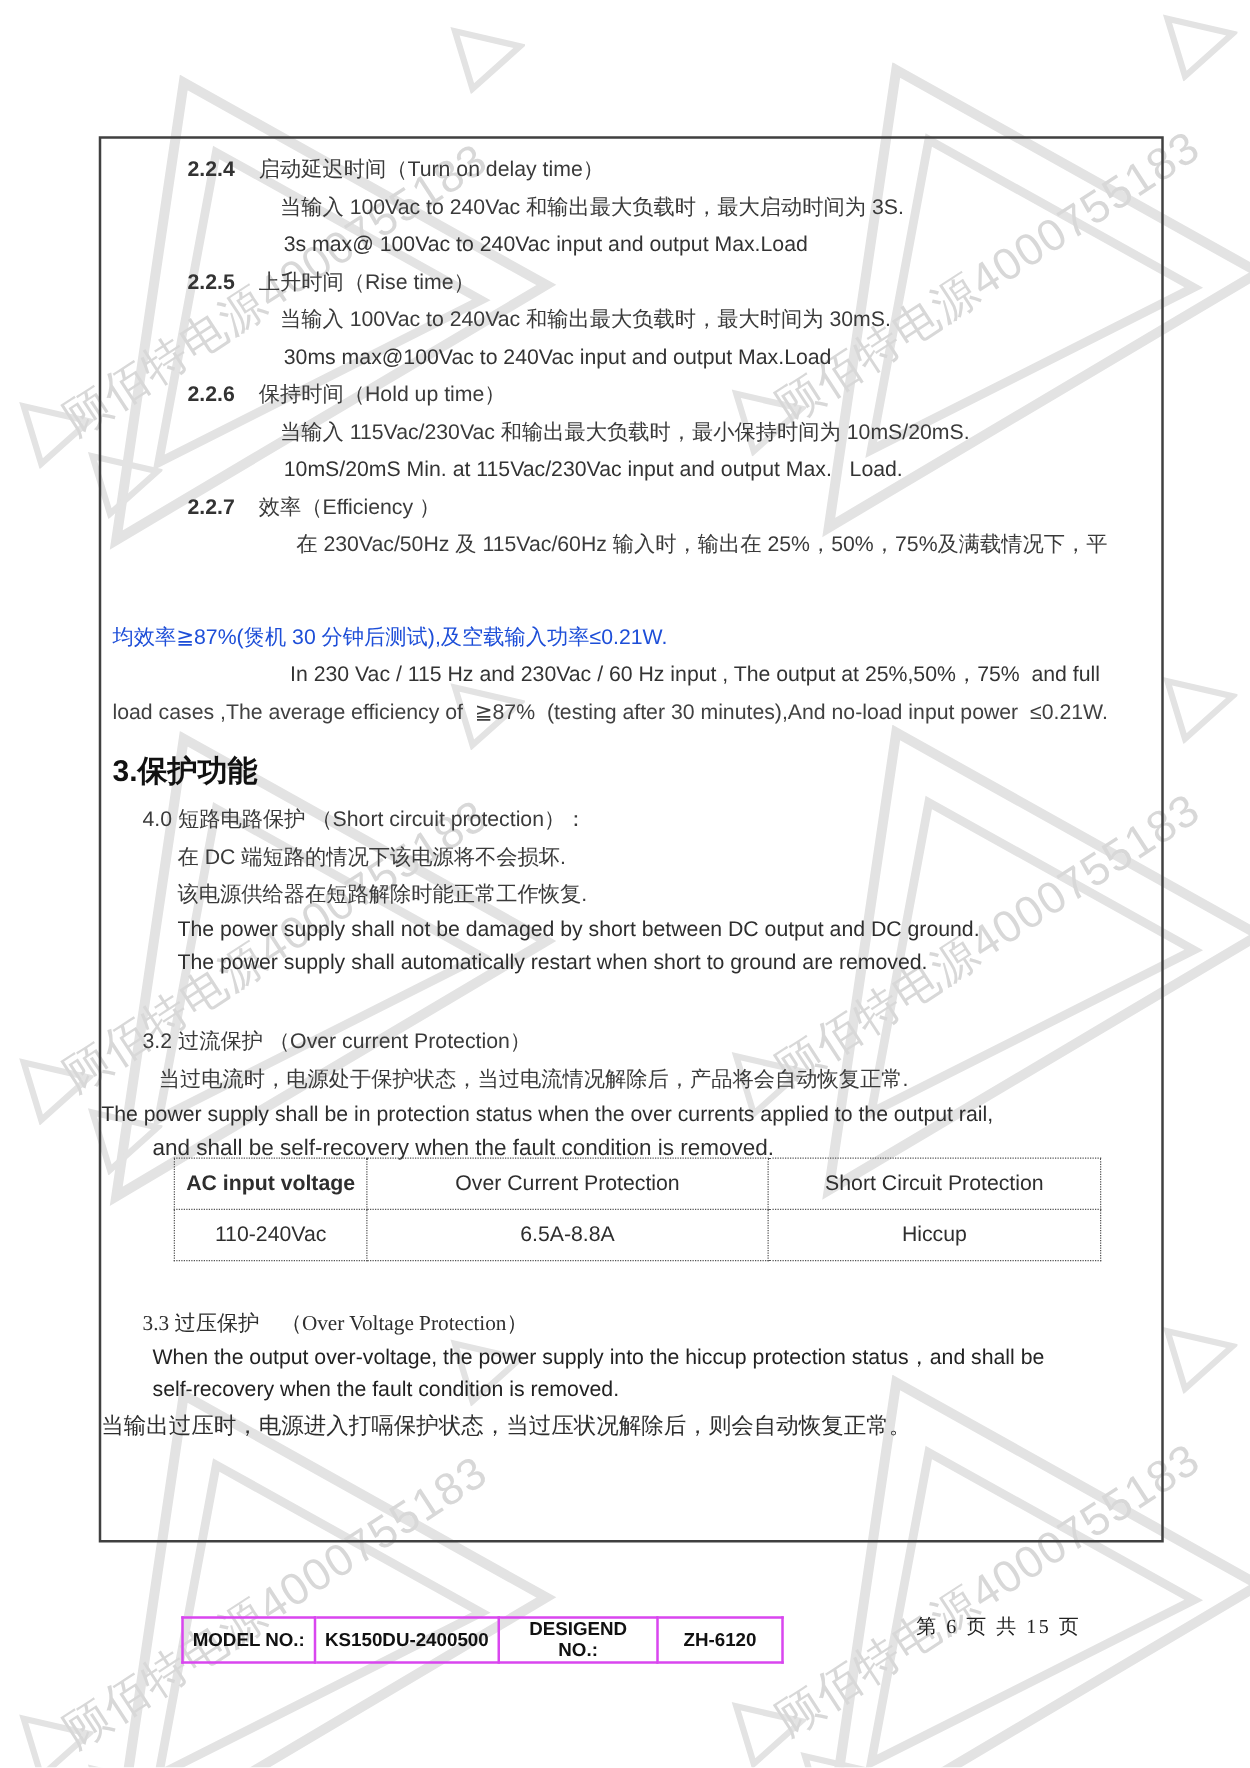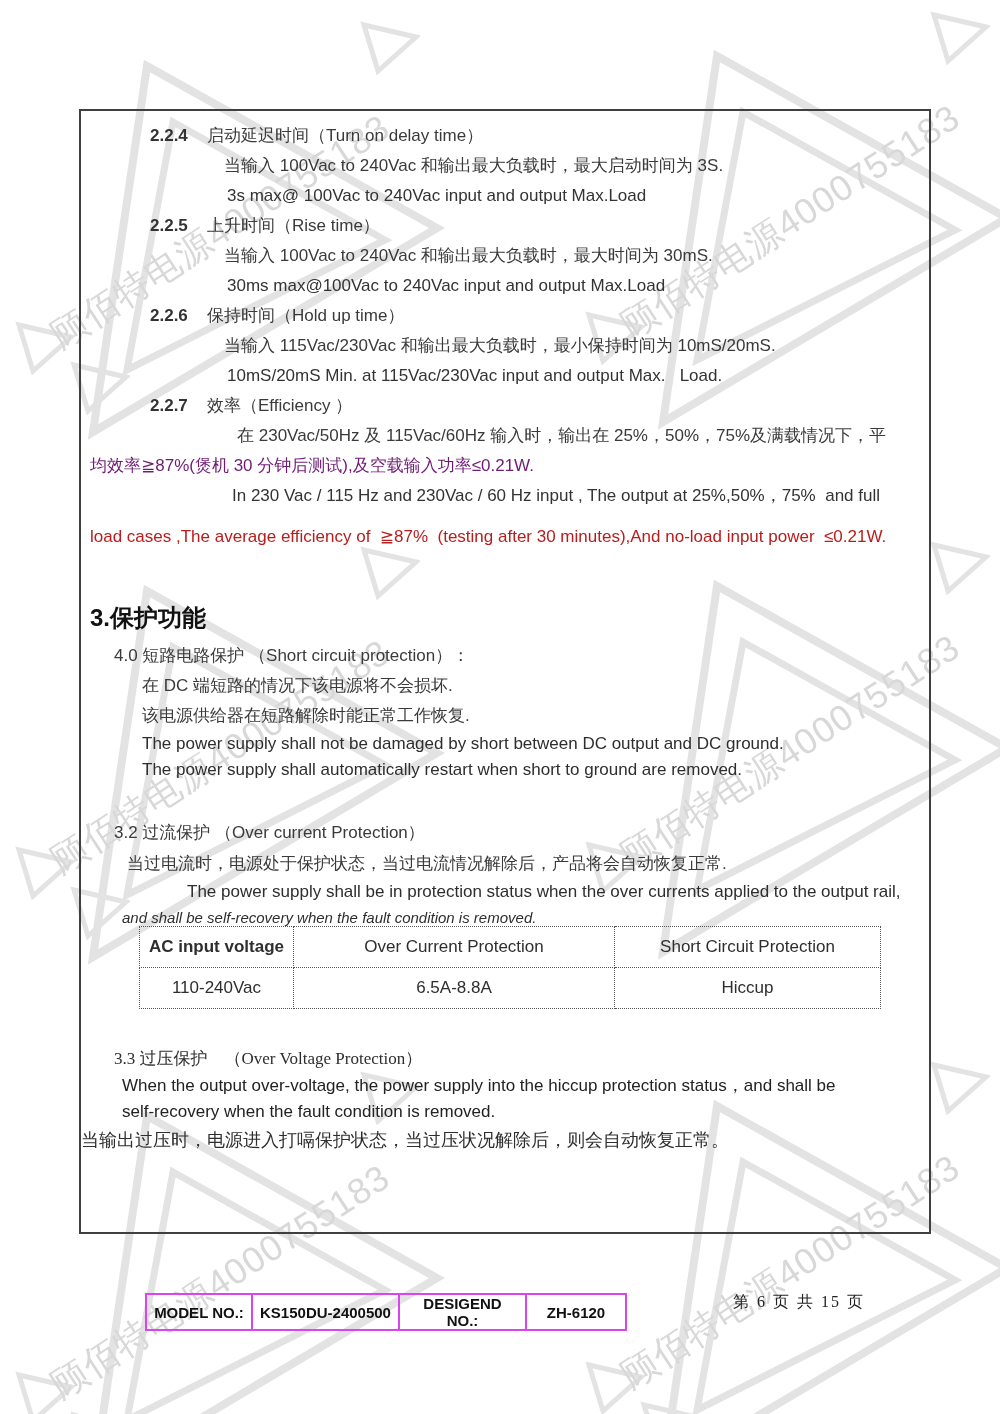--- a/index.html
+++ b/index.html
@@ -20,30 +20,30 @@
   .frame{position:absolute;left:79px;top:109px;width:852px;height:1125px;
          border:2px solid #404040;box-sizing:border-box;background:transparent;}
   .blk{position:absolute;left:0;width:848px;}
   .line{white-space:pre;}
   .sec-head{display:flex;line-height:30px;font-size:17px;color:#2a2a2a;}
   .sec-num{width:57px;margin-left:69px;font-weight:bold;color:#333;}
   .sec-title{color:#3a3a3a;}
   .cn-line{margin-left:143px;line-height:30px;font-size:17px;color:#3a3a3a;}
   .en-line{margin-left:146px;line-height:30px;font-size:17px;color:#333;}
   .p227-cn1{margin-left:156px;line-height:30px;font-size:17px;color:#3a3a3a;}
-  .p227-cn2{margin-left:9px;line-height:30px;font-size:17px;color:#701a75;}
+  .p227-cn2{margin-left:9px;line-height:30px;font-size:17px;color:#1d4ed8;margin-top:44px;}
   .p227-en1{margin-left:151px;line-height:30px;font-size:17px;color:#333;}
-  .p227-en2{margin-left:9px;line-height:30px;font-size:17px;color:#b91c1c;margin-top:11px;}
+  .p227-en2{margin-left:9px;line-height:30px;font-size:17px;color:#404040;}
   .h3-title{margin-left:9px;font-size:24px;font-weight:bold;color:#111;line-height:34px;}
   .s3-sub{margin-left:33px;line-height:30px;font-size:17px;color:#3a3a3a;}
   .s31-cn{margin-left:61px;line-height:30px;font-size:17px;color:#3a3a3a;}
   .s31-en{margin-left:61px;line-height:26px;font-size:17px;color:#2e2e2e;}
   .s32-cn{margin-left:46px;line-height:30px;font-size:17px;color:#3a3a3a;}
-  .s32-en1{margin-left:106px;line-height:26px;font-size:17px;color:#2e2e2e;}
-  .s32-en2{margin-left:41px;line-height:26px;font-size:15px;color:#2e2e2e;font-style:italic;}
+  .s32-en1{line-height:26px;font-size:17px;color:#2e2e2e;}
+  .s32-en2{margin-left:41px;line-height:26px;font-size:18px;color:#2e2e2e;}
   .s33-title{margin-left:33px;line-height:28px;font-size:17px;color:#2e2e2e;
              font-family:"Liberation Serif","DejaVu Serif",serif;}
   .s33-en{margin-left:41px;line-height:26px;font-size:17px;color:#222;}
   .s33-cn{line-height:30px;font-size:18px;color:#2e2e2e;
           font-family:"Liberation Serif","DejaVu Serif",serif;}
 
   
   .spec-table{position:absolute;left:58px;top:815px;border-collapse:collapse;
               font-size:17px;color:#2e2e2e;}
   .spec-table th,.spec-table td{border:1px dotted #555;font-weight:normal;

